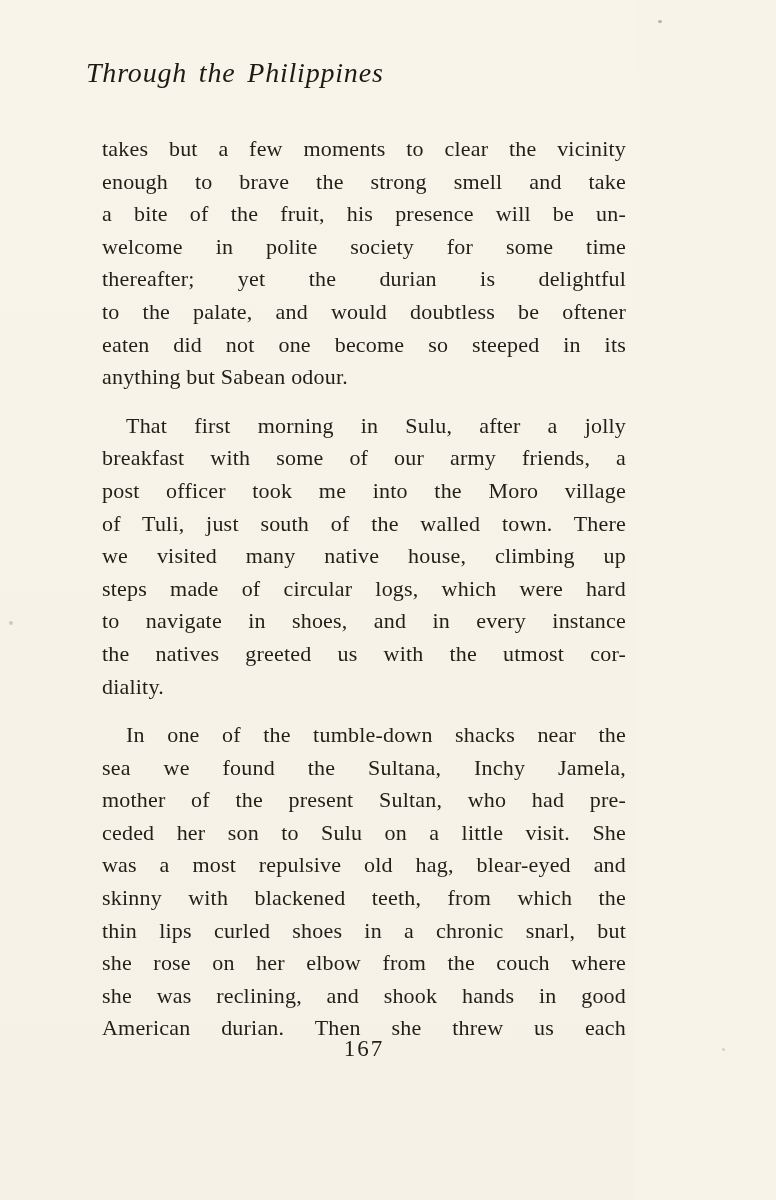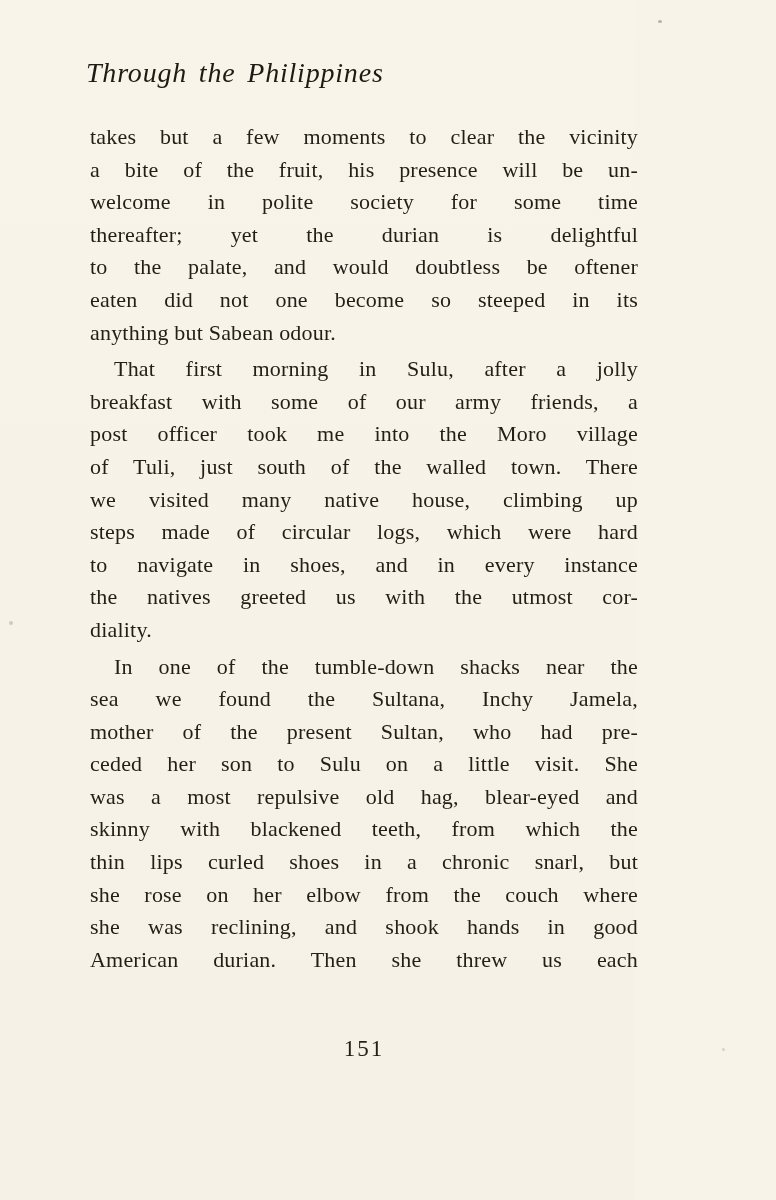--- a/index.html
+++ b/index.html
@@ -33,21 +33,21 @@
   .body-text {
     position: absolute;
     left: 86px;
     top: 117px;
     width: 556px;
     font-size: 22px;
     letter-spacing: 0.2px;
     color: #221e18;
   }
   .paragraph {
-    margin: 4px;
+    margin: 16px;
   }
   .line {
     height: 32.6px;
     line-height: 32.6px;
     overflow: hidden;
     text-align: left;
     white-space: normal;
   }
   .line.j {
     text-align: justify;
@@ -81,20 +81,21 @@
 </style>
 </head>
 <body>
 
 <div class="page">
   <div class="running-head">Through the Philippines</div>
 
   <div class="body-text" id="body-text">
       <div class="paragraph">
         <div class="line j">takes but a few moments to clear the vicinity</div>
+        <div class="line j">enough to brave the strong smell and take</div>
         <div class="line j">a bite of the fruit, his presence will be un-</div>
         <div class="line j">welcome in polite society for some time</div>
         <div class="line j">thereafter; yet the durian is delightful</div>
         <div class="line j">to the palate, and would doubtless be oftener</div>
         <div class="line j">eaten did not one become so steeped in its</div>
         <div class="line">anything but Sabean odour.</div>
       </div>
       <div class="paragraph">
         <div class="line j indent">That first morning in Sulu, after a jolly</div>
         <div class="line j">breakfast with some of our army friends, a</div>
@@ -113,18 +114,18 @@
         <div class="line j">ceded her son to Sulu on a little visit. She</div>
         <div class="line j">was a most repulsive old hag, blear-eyed and</div>
         <div class="line j">skinny with blackened teeth, from which the</div>
         <div class="line j">thin lips curled shoes in a chronic snarl, but</div>
         <div class="line j">she rose on her elbow from the couch where</div>
         <div class="line j">she was reclining, and shook hands in good</div>
         <div class="line j">American durian. Then she threw us each</div>
       </div>
     </div>
 
-  <div class="page-number">151</div>
+  <div class="page-number">167</div>
 
   <div class="speck s1"></div>
   <div class="speck s2"></div>
   <div class="speck s3"></div>
 </div>
 
 </body></html>

